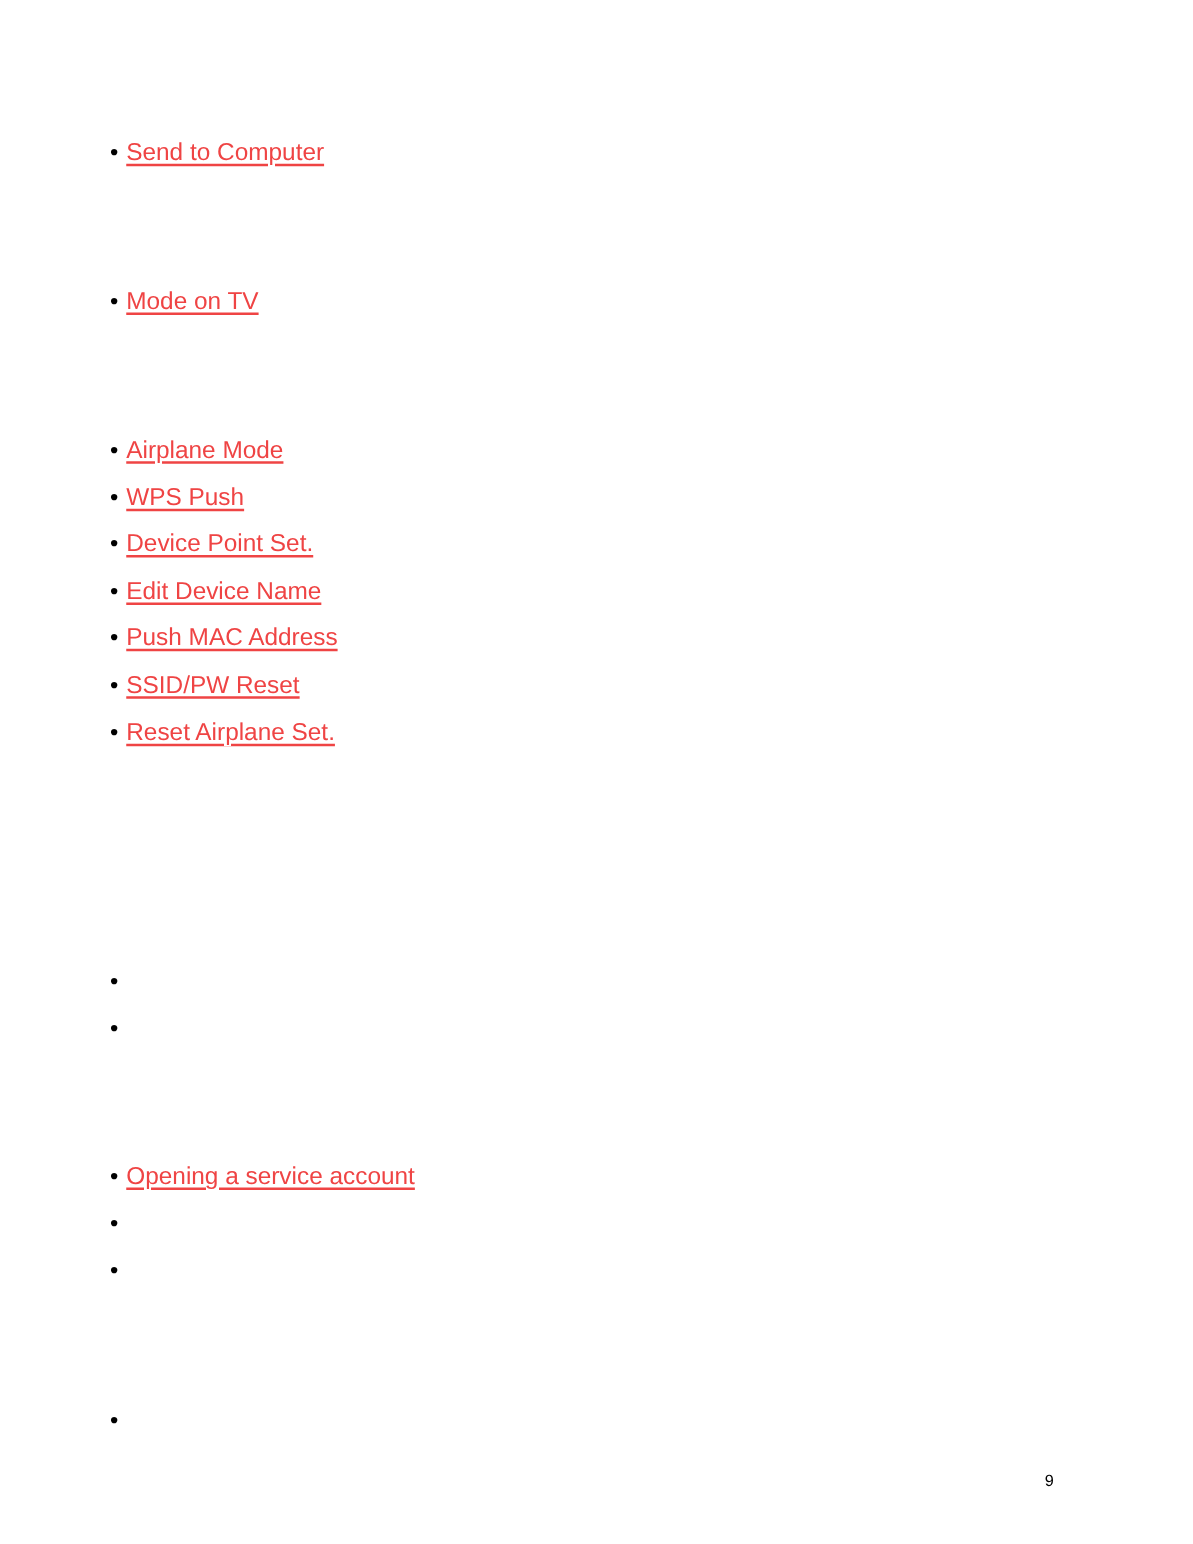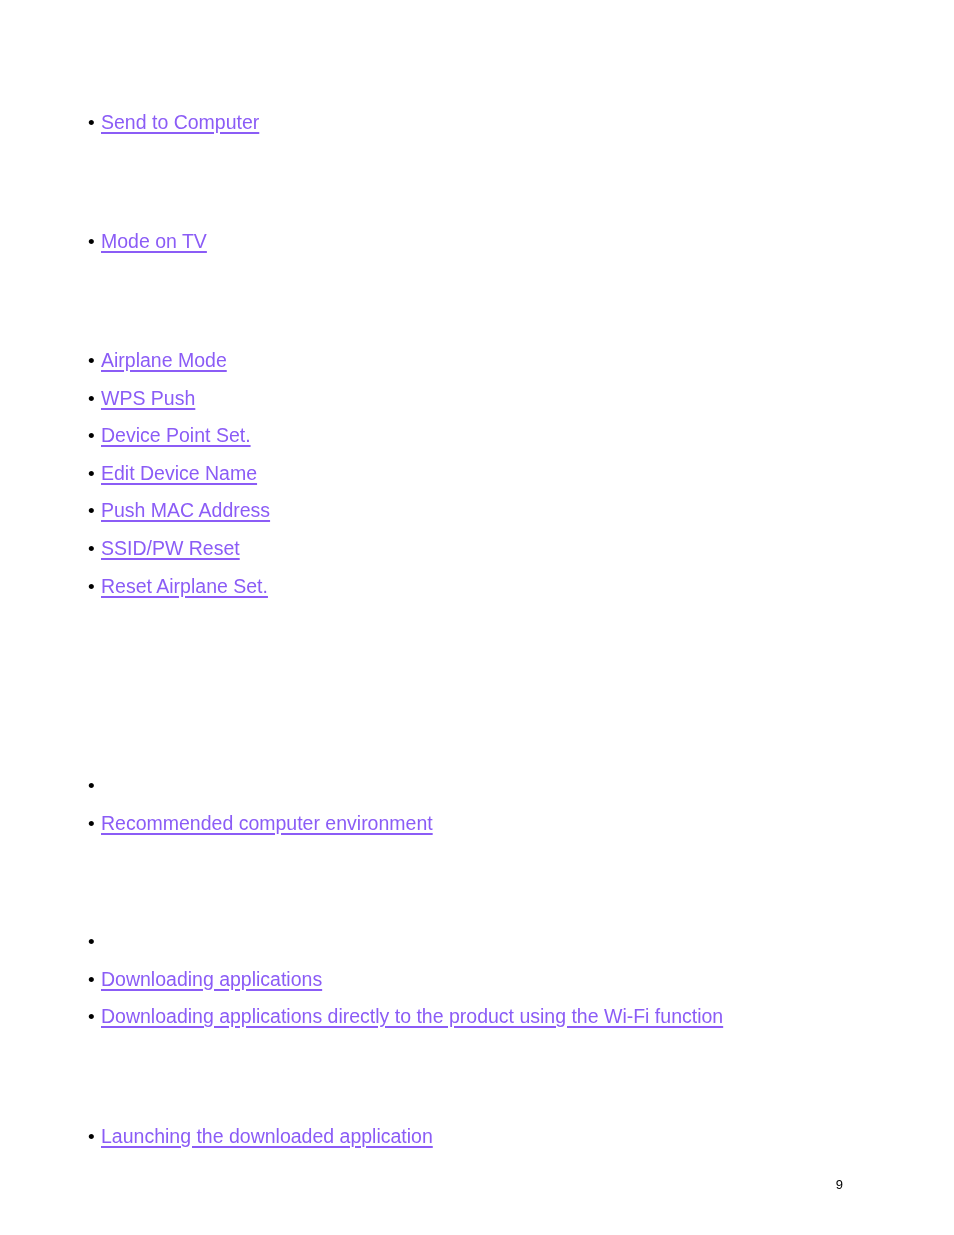--- a/index.html
+++ b/index.html
@@ -46,21 +46,21 @@
     left: 0;
     top: 0;
     width: 13px;
     line-height: 37.6px;
     font-size: 19px;
     color: #000000;
     text-align: left;
   }
   .toc-link {
     font-size: 19.5px;
-    color: #8b5cf6;
+    color: #ef4444;
     text-decoration: underline;
     text-decoration-thickness: 1.5px;
     text-underline-offset: 3px;
     letter-spacing: 0px;
     cursor: pointer;
     margin-top: 16px;
   }
   .page-number {
     position: absolute;
     right: 0;
@@ -88,26 +88,26 @@
         <li class="toc-item"><span class="toc-bullet">•</span><a class="toc-link">Airplane Mode</a></li>
         <li class="toc-item"><span class="toc-bullet">•</span><a class="toc-link">WPS Push</a></li>
         <li class="toc-item"><span class="toc-bullet">•</span><a class="toc-link">Device Point Set.</a></li>
         <li class="toc-item"><span class="toc-bullet">•</span><a class="toc-link">Edit Device Name</a></li>
         <li class="toc-item"><span class="toc-bullet">•</span><a class="toc-link">Push MAC Address</a></li>
         <li class="toc-item"><span class="toc-bullet">•</span><a class="toc-link">SSID/PW Reset</a></li>
         <li class="toc-item"><span class="toc-bullet">•</span><a class="toc-link">Reset Airplane Set.</a></li>
       </ul>
       <ul class="toc-group" style="top: 767px;">
         <li class="toc-item"><span class="toc-bullet">•</span></li>
-        <li class="toc-item"><span class="toc-bullet">•</span><a class="toc-link">Recommended computer environment</a></li>
+        <li class="toc-item"><span class="toc-bullet">•</span></li>
       </ul>
       <ul class="toc-group" style="top: 923px;">
+        <li class="toc-item"><span class="toc-bullet">•</span><a class="toc-link">Opening a service account</a></li>
         <li class="toc-item"><span class="toc-bullet">•</span></li>
-        <li class="toc-item"><span class="toc-bullet">•</span><a class="toc-link">Downloading applications</a></li>
-        <li class="toc-item"><span class="toc-bullet">•</span><a class="toc-link">Downloading applications directly to the product using the Wi-Fi function</a></li>
+        <li class="toc-item"><span class="toc-bullet">•</span></li>
       </ul>
       <ul class="toc-group" style="top: 1118px;">
-        <li class="toc-item"><span class="toc-bullet">•</span><a class="toc-link">Launching the downloaded application</a></li>
+        <li class="toc-item"><span class="toc-bullet">•</span></li>
       </ul>
     </div>
 
   <div class="page-number" style="top:1178px;">9</div>
 </div>
 
 </body></html>

